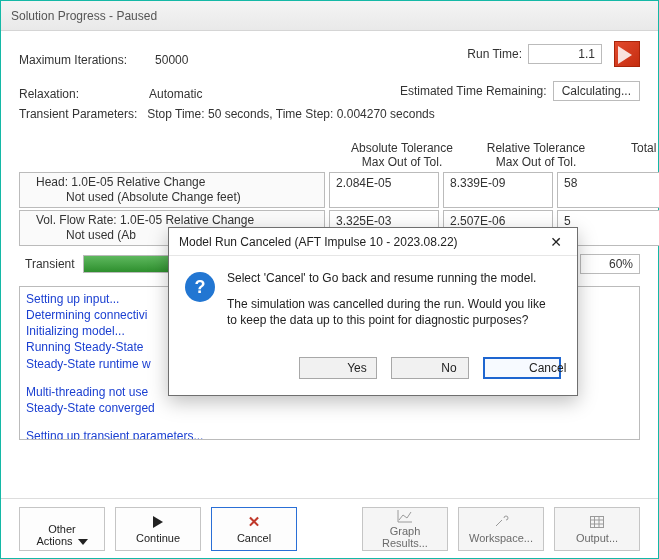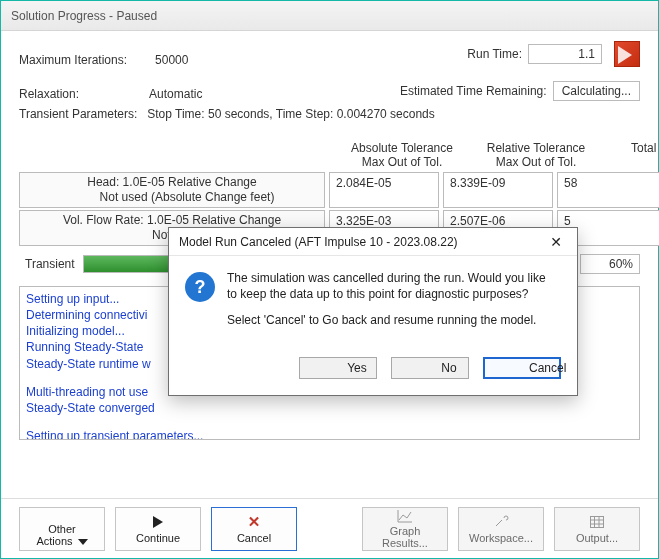--- a/index.html
+++ b/index.html
@@ -88,21 +88,20 @@
     grid-template-columns: 306px 114px 114px 114px;
     align-items: stretch;
     margin-top: 2px;
   }
   .tol-label-box {
     border: 1px solid #bbb;
     background: #fafafa;
     padding: 2px 16px;
     font-size: 12px;
     line-height: 1.25;
-    text-align: center;
   }
   .tol-label-box .sub { padding-left: 30px; }
   .tol-val {
     border: 1px solid #bbb;
     background: #fff;
     padding: 3px 6px;
     font-size: 12px;
     margin-left: 4px;
   }
 
@@ -394,22 +393,22 @@
   </div>
 
   <div class="modal">
     <div class="modal-title">
       <span>Model Run Canceled (AFT Impulse 10 - 2023.08.22)</span>
       <div class="close-x">✕</div>
     </div>
     <div class="modal-body">
       <div class="qicon">?</div>
       <div class="modal-text">
+        <p>Select 'Cancel' to Go back and resume running the model.</p>
         <p>The simulation was cancelled during the run. Would you like to keep the data up to this point for diagnostic purposes?</p>
-        <p>Select 'Cancel' to Go back and resume running the model.</p>
       </div>
     </div>
     <div class="modal-actions">
       <button class="mbtn">Yes</button>
       <button class="mbtn">No</button>
       <button class="mbtn primary">Cancel</button>
     </div>
   </div>
 
 </div>

